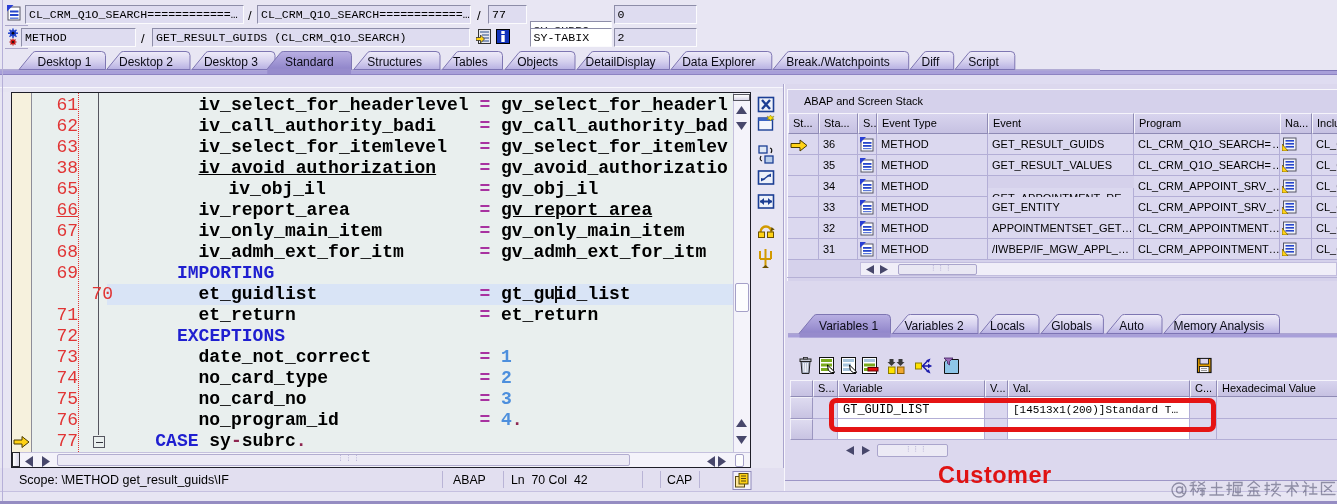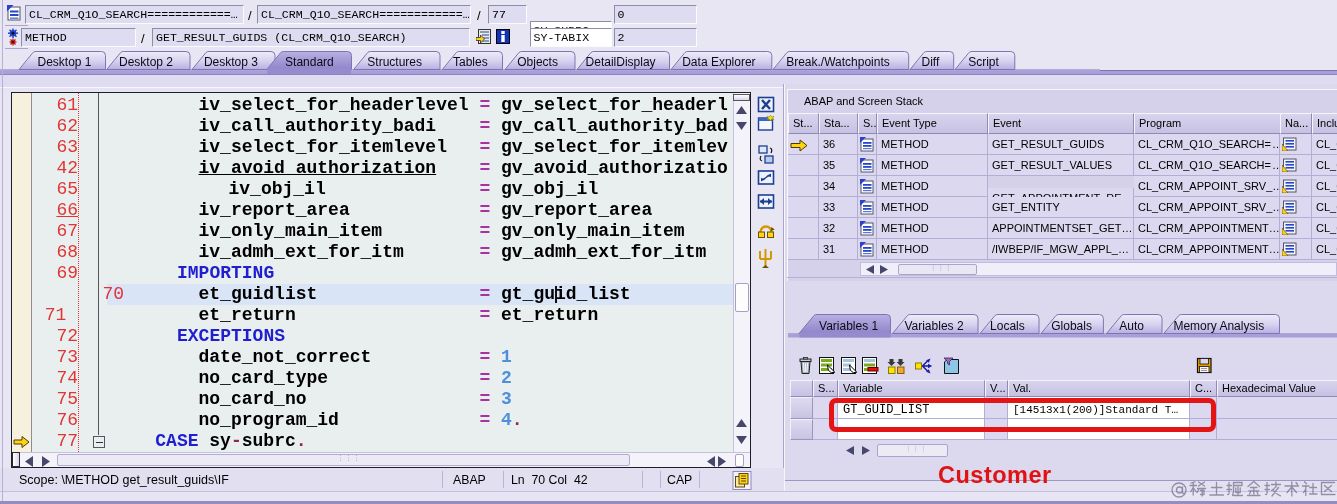--- a/index.html
+++ b/index.html
@@ -145,28 +145,28 @@
 <div class="abs" style="left:0;top:88px;width:1337px;height:4px;background:#e6e4f2;"></div>
 
 <div class="abs" style="left:11px;top:92px;width:740px;height:376px;background:#e9efee;border:1px solid #1e1e28;box-sizing:border-box;"></div>
 <div class="abs" style="left:12px;top:93px;width:20px;height:359px;background:#f6f1dd;border-right:1px solid #8d8d99;box-sizing:border-box;"></div>
 <div class="abs" style="left:107px;top:284px;width:626px;height:21px;background:#d9e4f6;"></div>
 <div class="abs" style="left:78px;top:93px;width:0;height:359px;border-left:1px dotted #e13434;"></div>
 <div class="abs" style="left:98px;top:93px;width:1px;height:342px;background:#55555f;"></div>
 <div class="ln" style="left:33px;top:95px;">61</div>
 <div class="ln" style="left:33px;top:116px;">62</div>
 <div class="ln" style="left:33px;top:137px;">63</div>
-<div class="ln" style="left:33px;top:158px;">42</div>
+<div class="ln" style="left:33px;top:158px;">38</div>
 <div class="ln" style="left:33px;top:179px;">65</div>
 <div class="ln" style="left:33px;top:200px;text-decoration:underline;">66</div>
 <div class="ln" style="left:33px;top:221px;">67</div>
 <div class="ln" style="left:33px;top:242px;">68</div>
 <div class="ln" style="left:33px;top:263px;text-align:right;">69</div>
-<div class="ln" style="left:33px;top:284px;padding-left:46px;">70</div>
-<div class="ln" style="left:33px;top:305px;text-align:center;">71</div>
+<div class="ln" style="left:22px;top:284px;padding-left:46px;">70</div>
+<div class="ln" style="left:33px;top:305px;">71</div>
 <div class="ln" style="left:33px;top:326px;">72</div>
 <div class="ln" style="left:33px;top:347px;">73</div>
 <div class="ln" style="left:33px;top:368px;">74</div>
 <div class="ln" style="left:33px;top:389px;">75</div>
 <div class="ln" style="left:33px;top:410px;">76</div>
 <div class="ln" style="left:33px;top:431px;">77</div>
 <div class="cl" style="left:198.5px;top:95px;">iv_select_for_headerlevel</div>
 <div class="cl eq" style="left:479.5px;top:95px;">=</div>
 <div class="cl" style="left:501px;top:95px;">gv_select_for_headerl</div>
 <div class="cl" style="left:198.5px;top:116px;">iv_call_authority_badi</div>
@@ -176,21 +176,21 @@
 <div class="cl eq" style="left:479.5px;top:137px;">=</div>
 <div class="cl" style="left:501px;top:137px;">gv_select_for_itemlev</div>
 <div class="cl" style="left:198.5px;top:158px;text-decoration:underline;">iv_avoid_authorization</div>
 <div class="cl eq" style="left:479.5px;top:158px;">=</div>
 <div class="cl" style="left:501px;top:158px;">gv_avoid_authorizatio</div>
 <div class="cl" style="left:198.5px;top:179px;margin-left:30px;">iv_obj_il</div>
 <div class="cl eq" style="left:479.5px;top:179px;">=</div>
 <div class="cl" style="left:501px;top:179px;">gv_obj_il</div>
 <div class="cl" style="left:198.5px;top:200px;">iv_report_area</div>
 <div class="cl eq" style="left:479.5px;top:200px;">=</div>
-<div class="cl" style="left:501px;top:200px;">gv_report_area</div>
+<div class="cl" style="left:501px;top:200px;text-decoration:underline;">gv_report_area</div>
 <div class="cl" style="left:198.5px;top:221px;">iv_only_main_item</div>
 <div class="cl eq" style="left:479.5px;top:221px;">=</div>
 <div class="cl" style="left:501px;top:221px;">gv_only_main_item</div>
 <div class="cl" style="left:198.5px;top:242px;">iv_admh_ext_for_itm</div>
 <div class="cl eq" style="left:479.5px;top:242px;">=</div>
 <div class="cl" style="left:501px;top:242px;">gv_admh_ext_for_itm</div>
 <div class="cl kw" style="left:177px;top:263px;">IMPORTING</div>
 <div class="cl" style="left:198.5px;top:284px;">et_guidlist</div>
 <div class="cl eq" style="left:479.5px;top:284px;">=</div>
 <div class="cl" style="left:501px;top:284px;">gt_guid_list</div>

